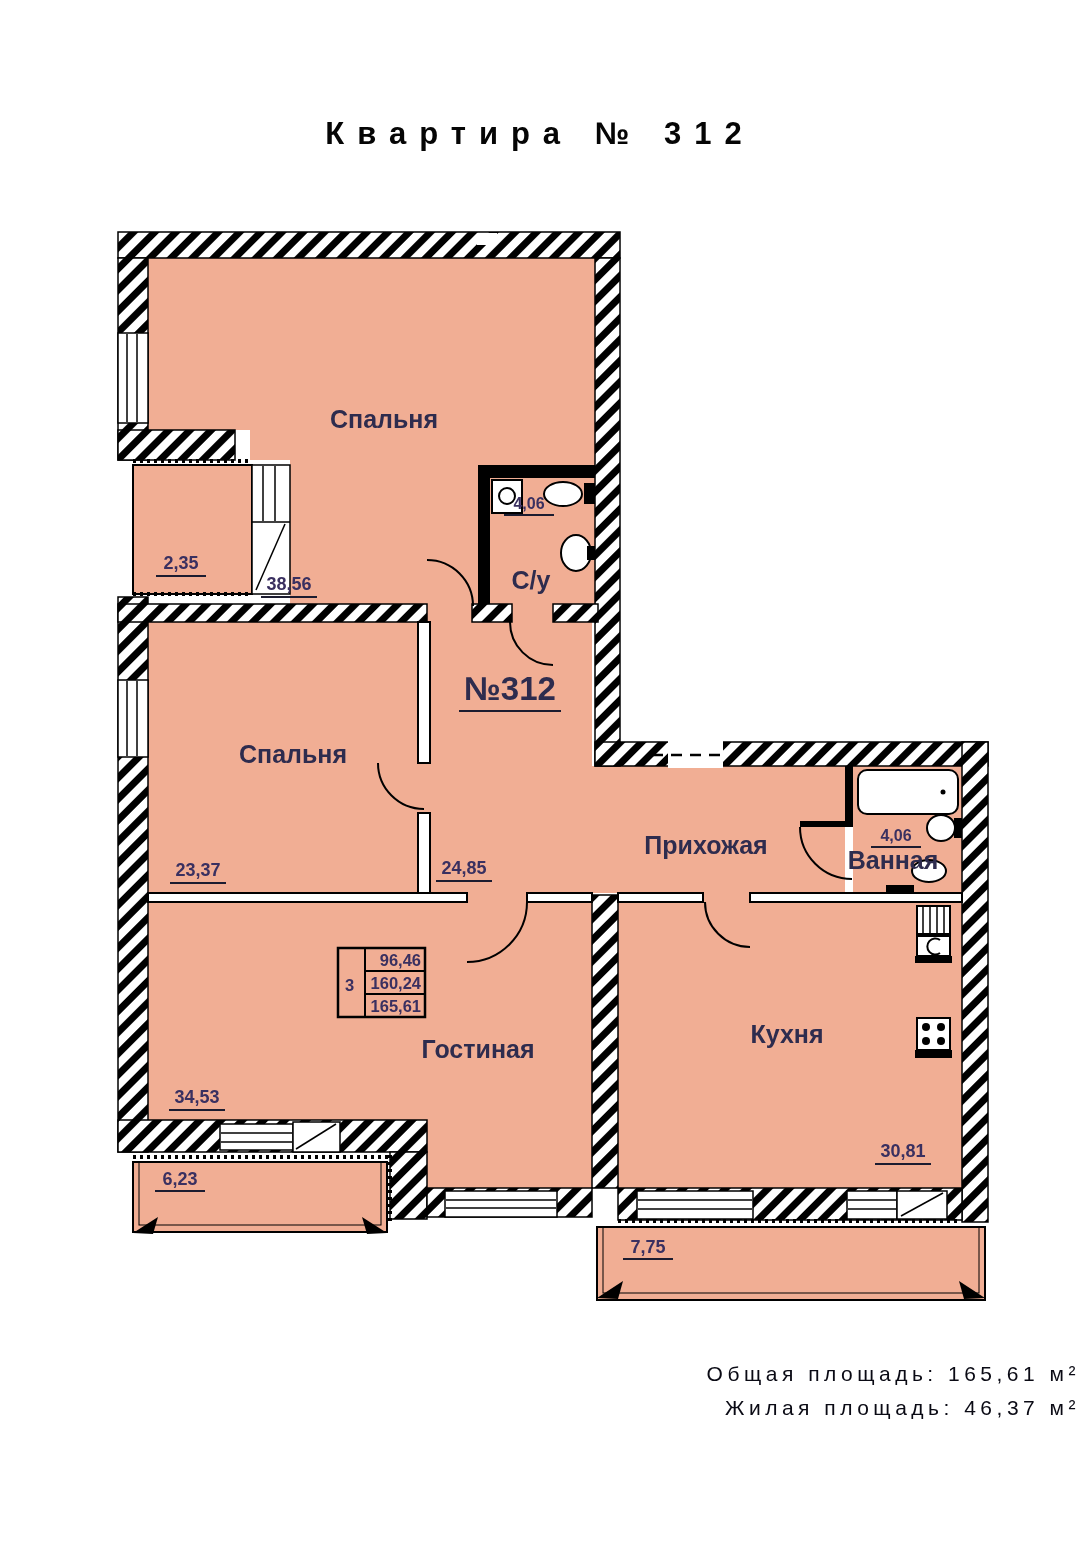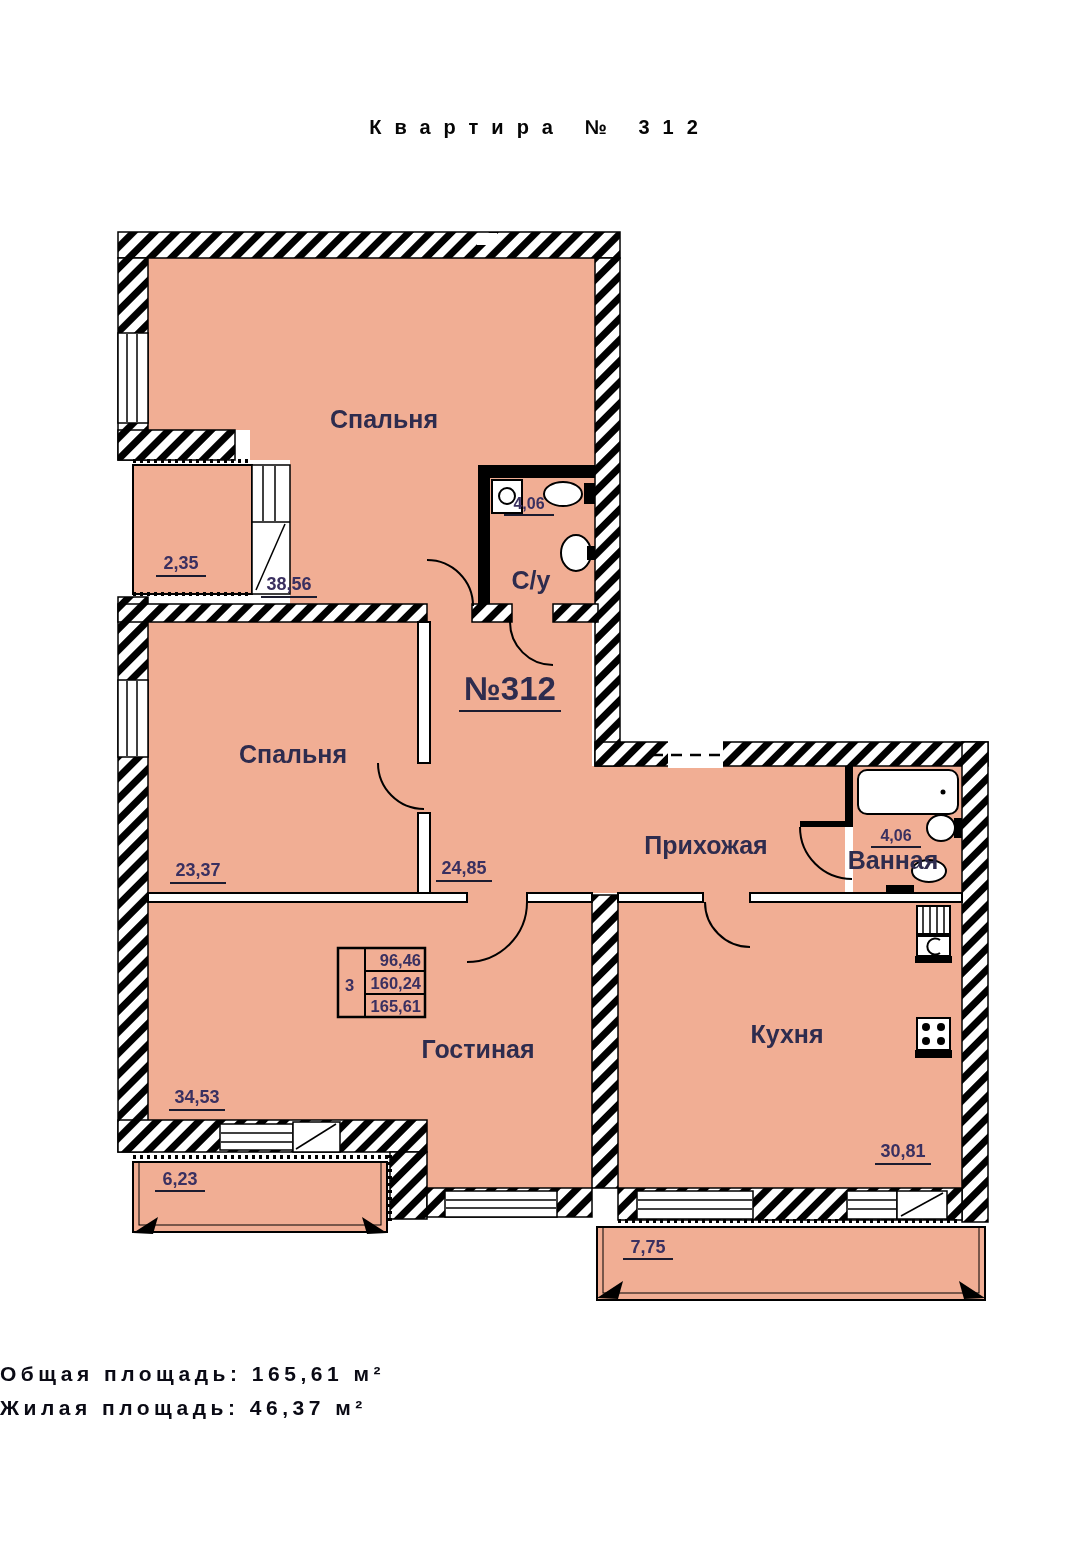--- a/index.html
+++ b/index.html
@@ -1,20 +1,20 @@
 <!DOCTYPE html>
 <html><head>
 <meta charset="utf-8">
 <style>
   html,body{margin:0;padding:0;background:#fff;}
   .page{position:relative;width:1080px;height:1556px;background:#ffffff;overflow:hidden;
         font-family:"Liberation Sans",sans-serif;}
   .title{position:absolute;top:116px;left:0;width:100%;text-align:center;
-         font-size:20px;font-weight:700;letter-spacing:13px;color:#050505;white-space:nowrap;}
-  .summary{position:absolute;left:0;width:100%;text-align:left;font-weight:700;
+         font-size:31px;font-weight:700;letter-spacing:13px;color:#050505;white-space:nowrap;}
+  .summary{position:absolute;left:0;width:100%;text-align:right;font-weight:400;
            font-size:21px;letter-spacing:4.5px;color:#0a0a14;white-space:nowrap;}
   .s1{top:1362px}
   .s2{top:1396px}
   svg{position:absolute;top:0;left:0;}
   .wall{fill:url(#hatch);stroke:#000;stroke-width:1.5;}
   .twall{fill:#fff;stroke:#000;stroke-width:2;}
   .blackwall{fill:#000;stroke:none;}
   .room{fill:#f1ae94;stroke:none;}
   .roomb{fill:#f1ae94;stroke:#000;stroke-width:2;}
   .win{fill:#fff;stroke:#000;stroke-width:1.5;}

